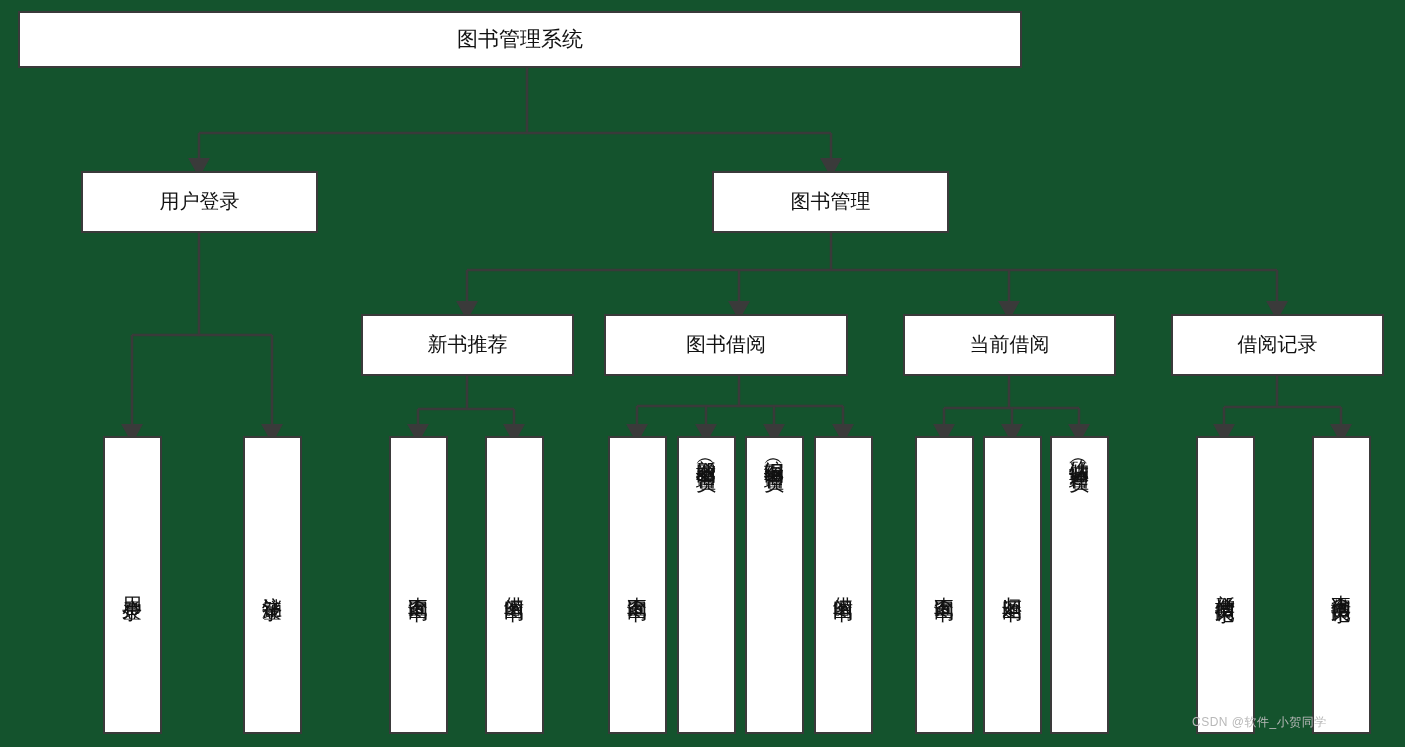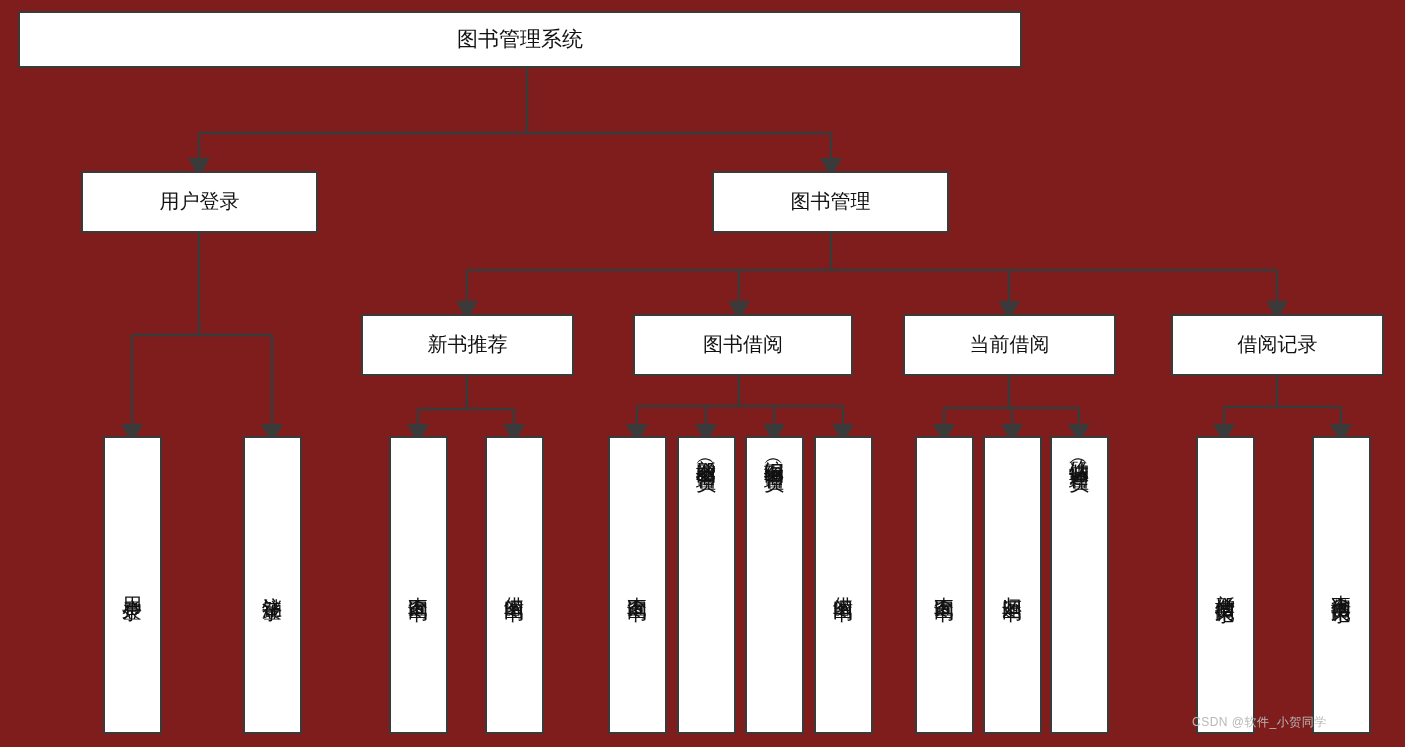--- a/index.html
+++ b/index.html
@@ -7,21 +7,21 @@
     padding: 0;
     background: #ffffff;
   }
   body {
     font-family: "Liberation Sans", "DejaVu Sans", sans-serif;
   }
   #canvas {
     position: relative;
     width: 1405px;
     height: 747px;
-    background: #7f1d1d;
+    background: #14532d;
     overflow: hidden;
   }
   .node {
     position: absolute;
     box-sizing: border-box;
     border: 2.5px solid #3a3a3a;
     background: #ffffff;
     display: flex;
     align-items: center;
     justify-content: center;
@@ -141,21 +141,21 @@
   </div>
 
   <div class="node l2" style="left:712px; top:171px; width:237px; height:62px;">
     <span>图书管理</span>
   </div>
 
   <div class="node l3" style="left:361px; top:314px; width:213px; height:62px;">
     <span>新书推荐</span>
   </div>
 
-  <div class="node l3" style="left:633px; top:314px; width:220px; height:62px;justify-content:center;">
+  <div class="node l3" style="left:604px; top:314px; width:244px; height:62px;justify-content:center;">
     <span>图书借阅</span>
   </div>
 
   <div class="node l3" style="left:1171px; top:314px; width:213px; height:62px;">
     <span>借阅记录</span>
   </div>
 
   <div class="node l3" style="left:903px; top:314px; width:213px; height:62px;">
     <span>当前借阅</span>
   </div>

